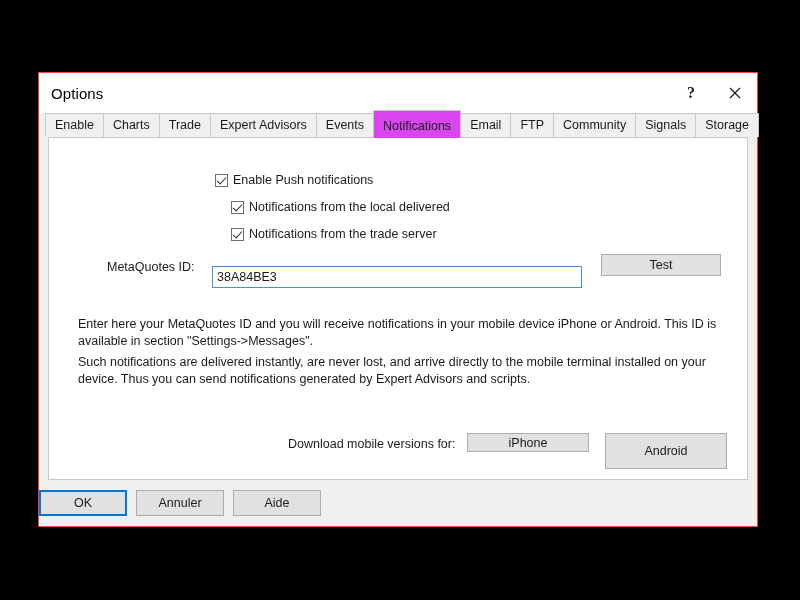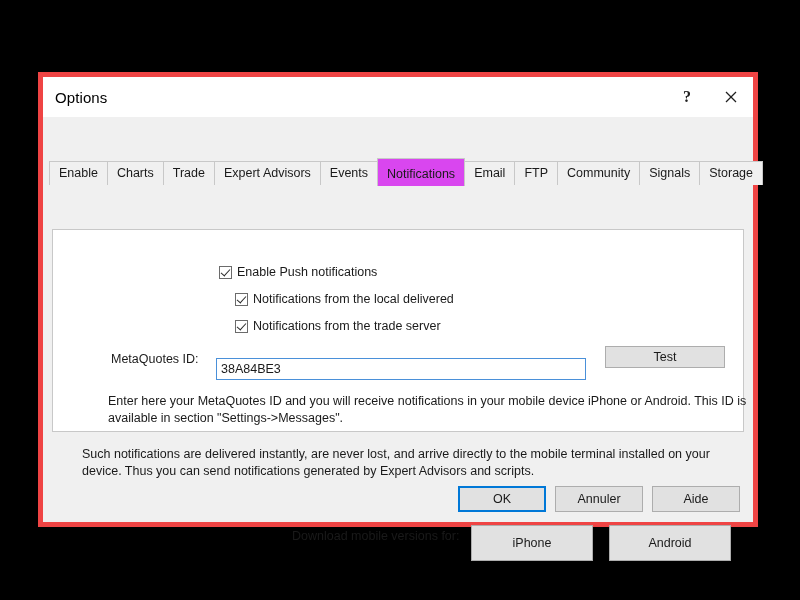--- a/index.html
+++ b/index.html
@@ -16,25 +16,24 @@
   }
 
   
   #dialog {
     position: absolute;
     left: 38px;
     top: 72px;
     width: 720px;
     height: 455px;
     background: #f0f0f0;
-    border: 5px solid #ef4444;
+    border: 1px solid #ef4444;
     box-sizing: border-box;
     display: flex;
     flex-direction: column;
-    gap: 44px;
   }
 
   
   .titlebar {
     height: 40px;
     background: #ffffff;
     display: flex;
     align-items: center;
     flex: none;
     position: relative;
@@ -200,21 +199,21 @@
 
   
   .para {
     position: absolute;
     left: 29px;
     width: 650px;
     font-size: 12.5px;
     color: #1a1a1a;
     line-height: 17px;
   }
-  .para.p1 { top: 163px; margin-left: 26px; }
+  .para.p1 { top: 178px; }
   .para.p2 { top: 216px; }
 
   
   .dl-row {
     position: absolute;
     left: 0;
     top: 295px;
     width: 100%;
     height: 24px;
   }
@@ -223,37 +222,36 @@
     left: 239px;
     top: 4px;
     font-size: 12.5px;
     color: #1a1a1a;
   }
   .dl-iphone {
     position: absolute;
     left: 418px;
     top: 0;
     width: 122px;
-    height: 36px;
+    height: 19px;
   }
   .dl-android {
     position: absolute;
     left: 556px;
     top: 0;
     width: 122px;
     height: 36px;
   }
 
   
   .footer {
     flex: none;
     height: 46px;
     display: flex;
     align-items: center;
-    justify-content: flex-end;
     padding-right: 13px;
     gap: 9px;
     background: #f0f0f0;
   }
   .footer .btn {
     width: 88px;
     height: 26px;
   }
   .footer .btn.default {
     border: 2px solid #0078d7;

